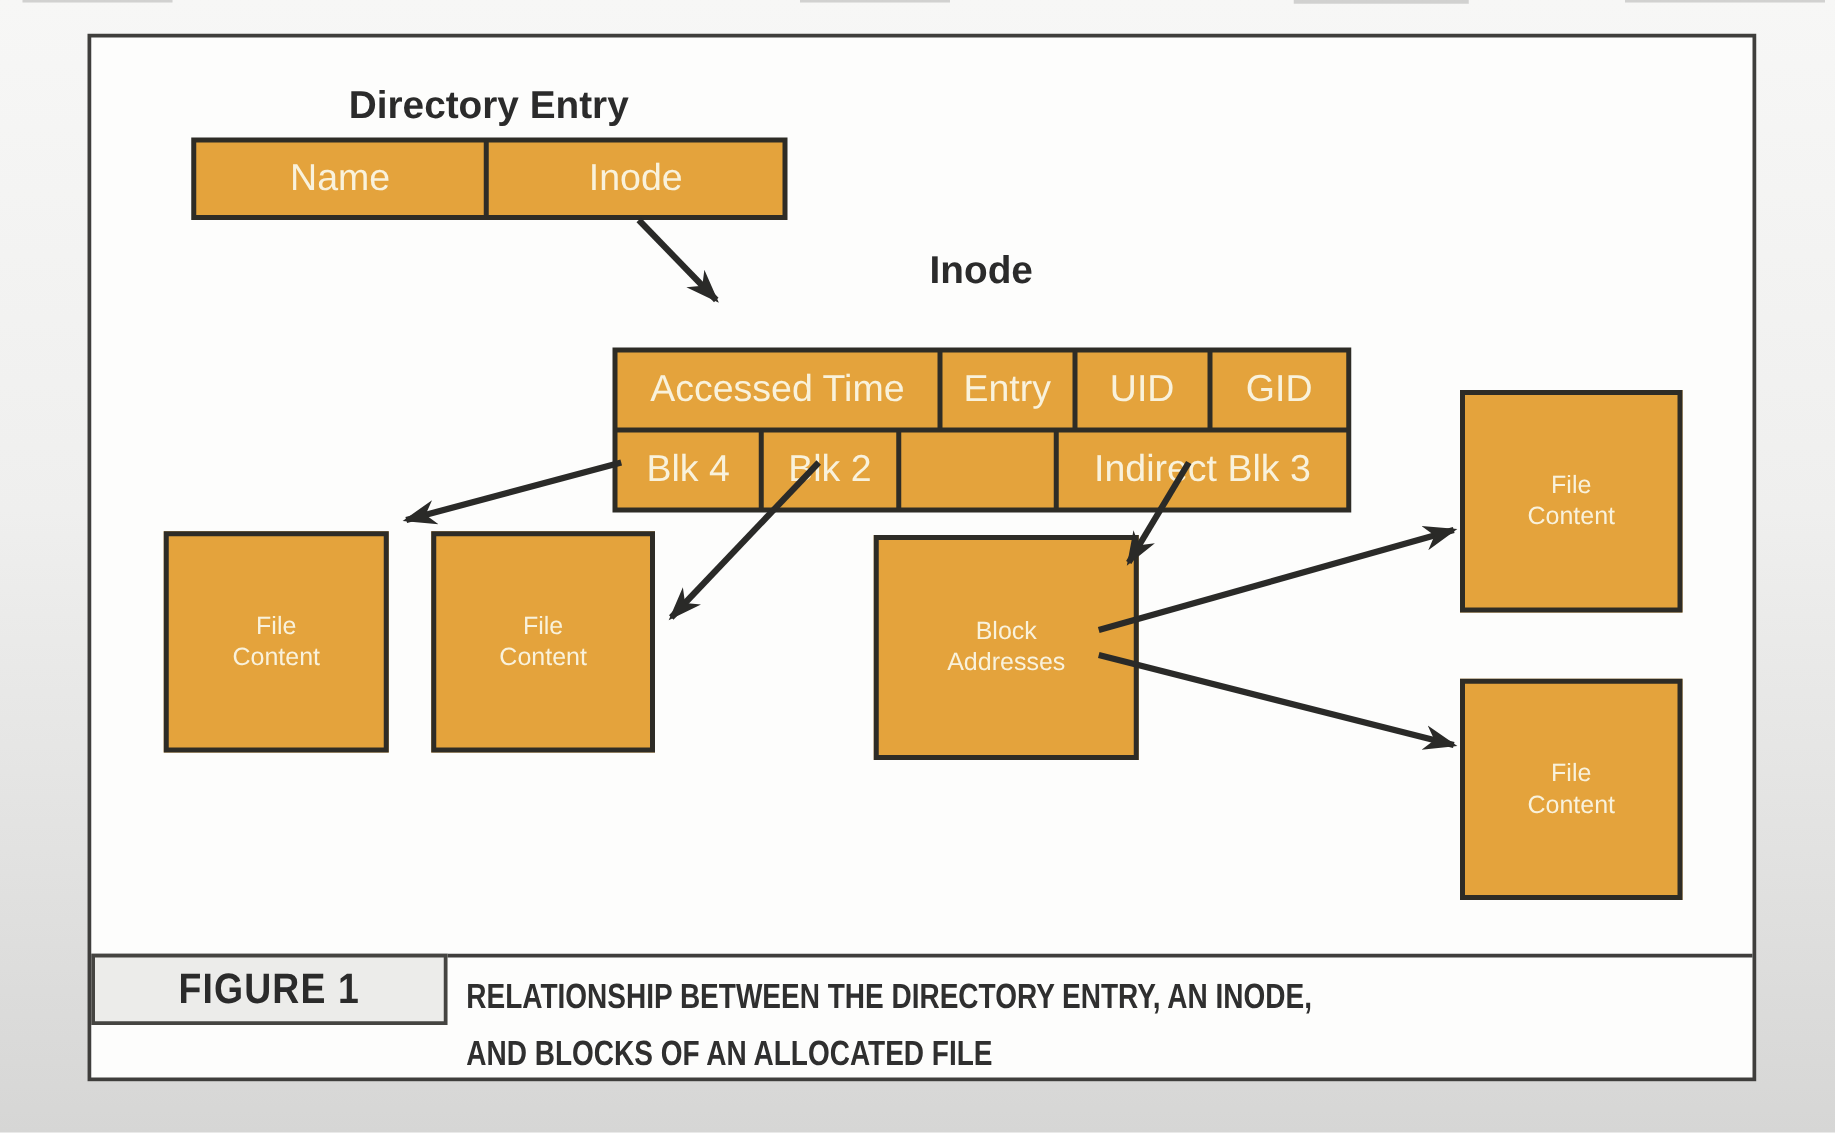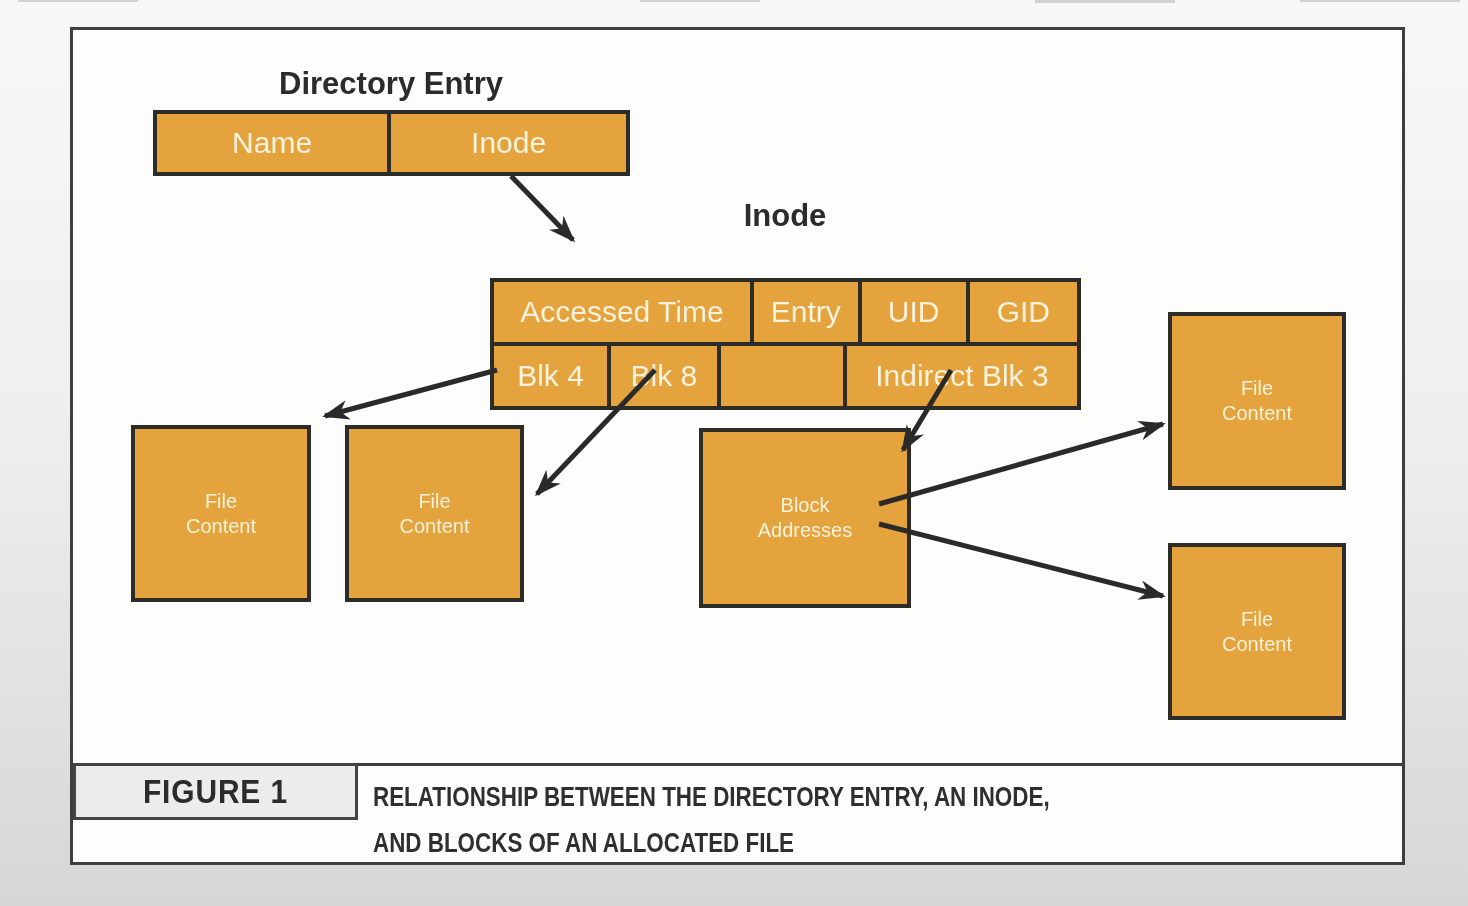--- a/index.html
+++ b/index.html
@@ -70,21 +70,21 @@
 
     <div class="bar-table" style="left:417px;top:210px;width:591px;height:132px;margin-top:38px;">
       <div class="bar-row">
         <div class="bar-cell" style="flex:44.8;">Accessed Time</div>
         <div class="bar-cell" style="flex:18.2;">Entry</div>
         <div class="bar-cell" style="flex:18.2;">UID</div>
         <div class="bar-cell" style="flex:18.8;">GID</div>
       </div>
       <div class="bar-row">
         <div class="bar-cell" style="flex:19.8;">Blk 4</div>
-        <div class="bar-cell" style="flex:18.5;">Blk 8</div>
+        <div class="bar-cell" style="flex:18.5;">Blk 2</div>
         <div class="bar-cell" style="flex:21.4;"></div>
         <div class="bar-cell" style="flex:40.3;">Indirect Blk 3</div>
       </div>
     </div>
 
     <div class="block-box" style="left:58px;top:395px;width:180px;height:177px;">File
 Content</div>
 
     <div class="block-box" style="left:272px;top:395px;width:179px;height:177px;">File
 Content</div>

